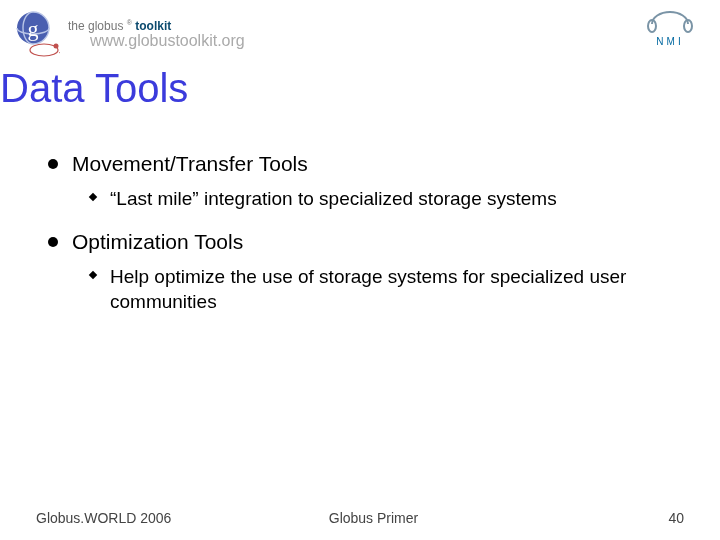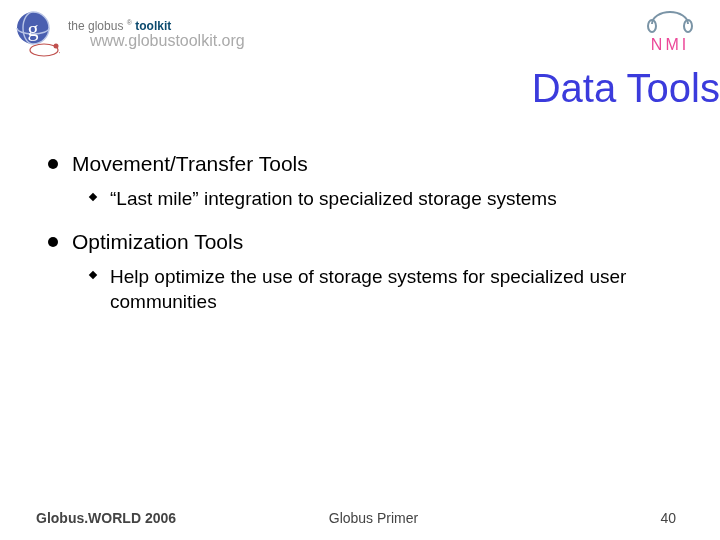--- a/index.html
+++ b/index.html
@@ -50,32 +50,32 @@
   .logo-right {
     position: absolute;
     top: 10px;
     right: 20px;
     width: 60px;
     text-align: center;
   }
   .nmi-icon svg { display: block; margin: 0 auto; }
   .nmi-label {
     font-family: "Arial Narrow", Arial, sans-serif;
-    font-size: 16px;
+    font-size: 10px;
     letter-spacing: 3px;
-    color: #ec4899;
+    color: #0369a1;
     margin-top: 2px;
   }
   
   .title {
     position: absolute;
     top: 66px;
     left: 0;
     width: 720px;
-    text-align: right;
+    text-align: left;
     font-size: 40px;
     color: #3b3bdc;
     font-weight: normal;
   }
   
   .body {
     position: absolute;
     top: 150px;
     left: 48px;
     right: 40px;
@@ -112,23 +112,23 @@
   .section { margin-bottom: 16px; }
   
   .footer {
     position: absolute;
     bottom: 14px;
     left: 0;
     width: 720px;
     font-size: 14px;
     color: #444;
   }
-  .footer-left  { position: absolute; left: 36px;  bottom: 0; font-weight: bold; }
+  .footer-left  { position: absolute; left: 36px;  bottom: 0; }
   .footer-center{ position: absolute; left: 0; right: 0; bottom: 0; text-align: center; padding-left: 27px; }
-  .footer-right { position: absolute; right: 44px; bottom: 0; }
+  .footer-right { position: absolute; right: 36px; bottom: 0; }
 </style>
 </head>
 <body>
 
 <div class="slide">
 
   <div class="logo-left">
     <div class="globus-g">
       <svg width="54" height="54" viewBox="0 0 54 54">
         <circle cx="27" cy="22" r="16" fill="#4a5fb0"></circle>

